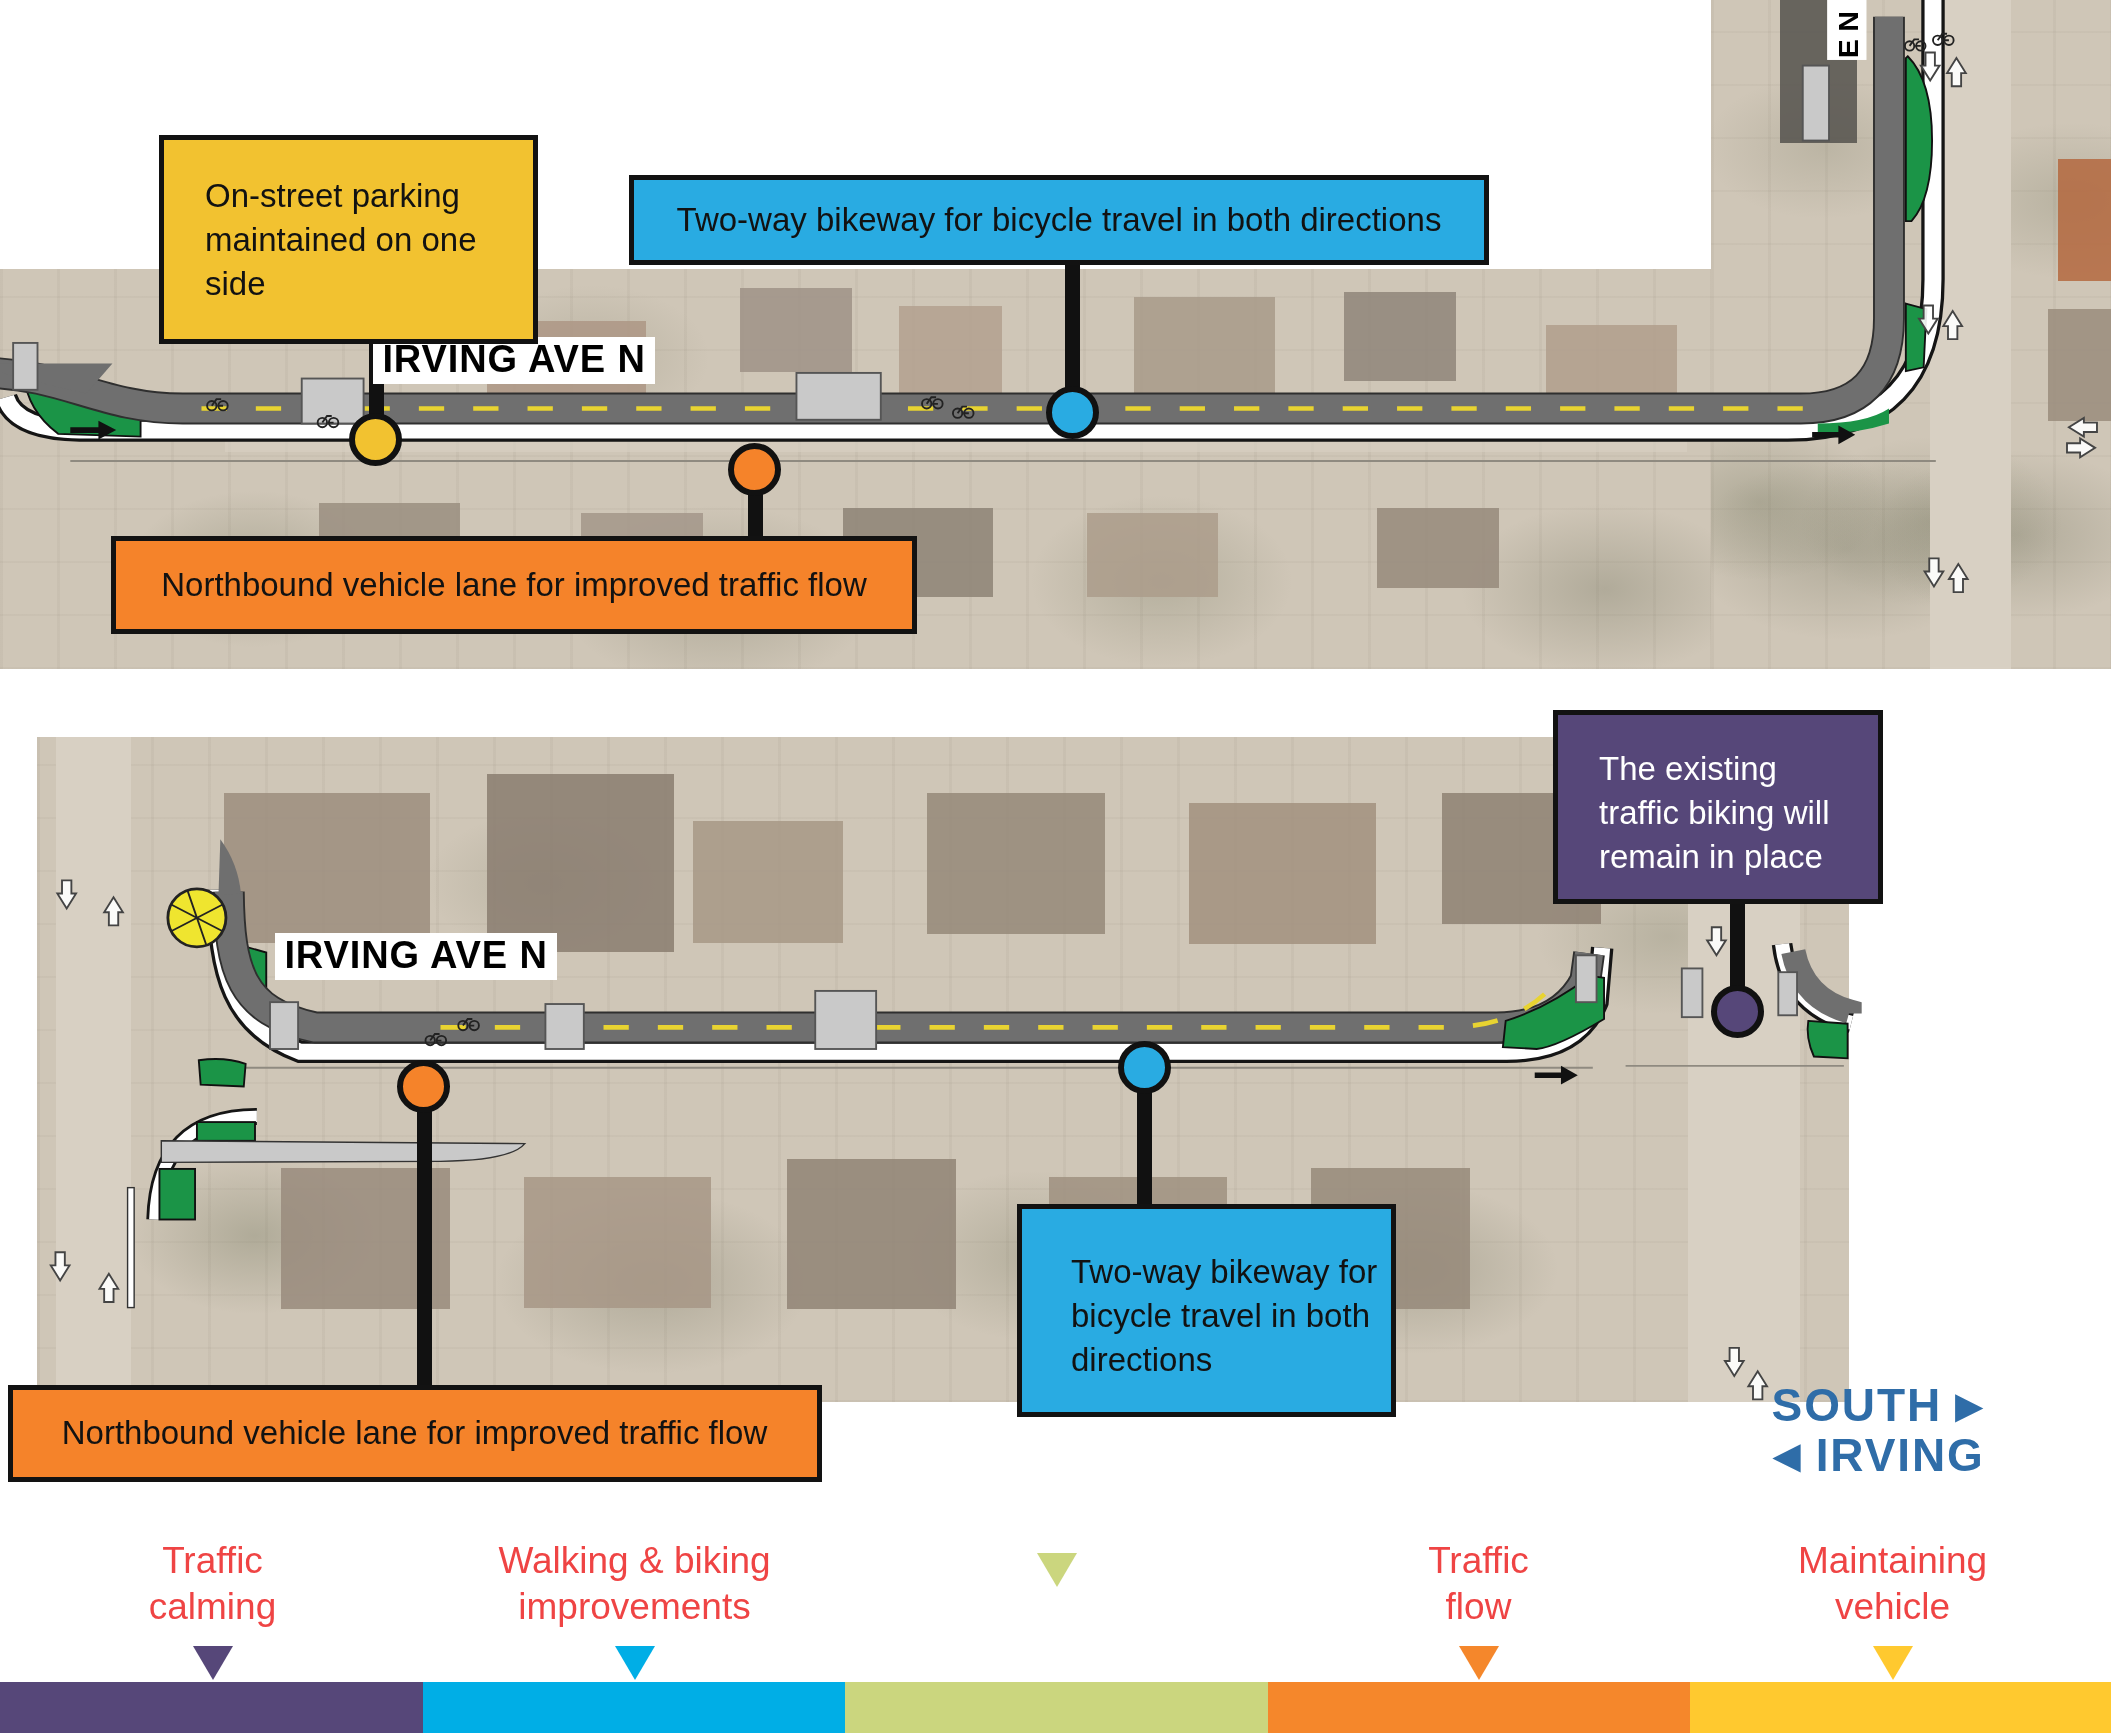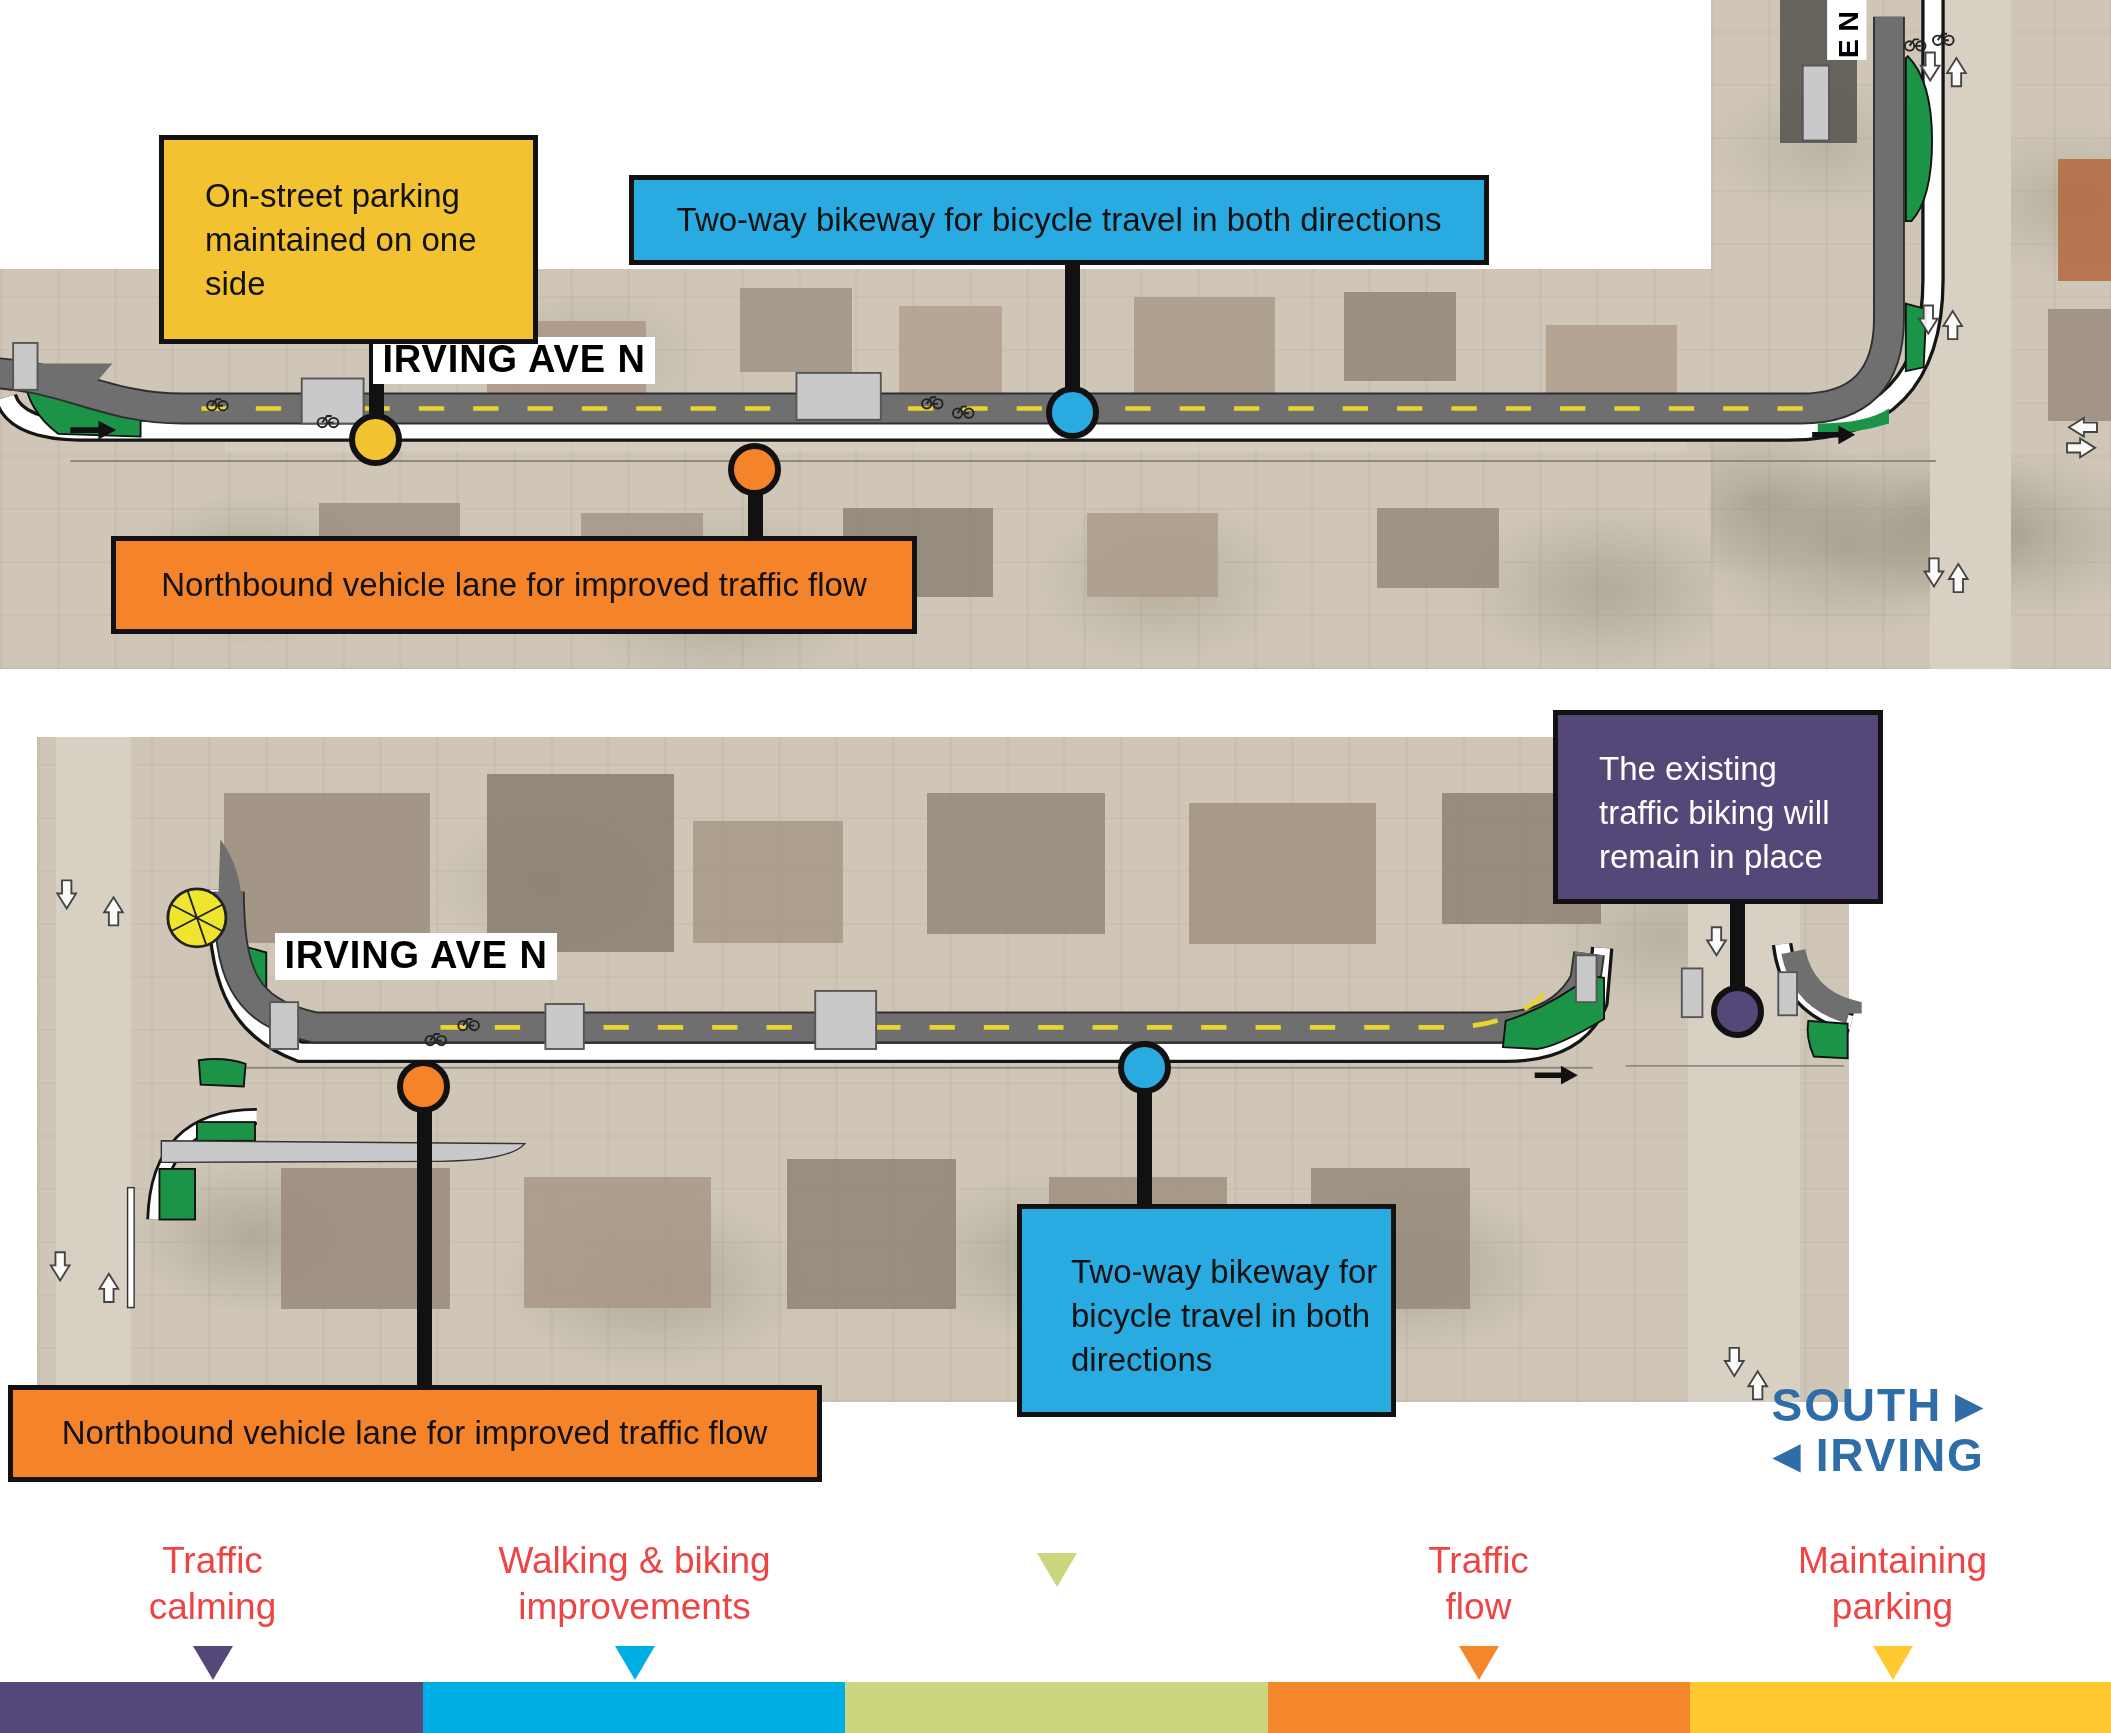--- a/index.html
+++ b/index.html
@@ -267,21 +267,21 @@
   <div class="legend-tri" style="border-top-color: rgb(0, 174, 230);"></div>
 </div>
 <div class="legend-item" style="left:869px;width:375px;">
   <div class="legend-tri" style="border-top-color: rgb(203, 214, 126);"></div>
 </div>
 <div class="legend-item" style="left:1291px;width:375px;">
   <div class="legend-label" style="max-width:169px">Traffic flow</div>
   <div class="legend-tri" style="border-top-color: rgb(245, 135, 43);"></div>
 </div>
 <div class="legend-item" style="left:1705px;width:375px;">
-  <div class="legend-label" style="max-width:244px">Maintaining parking</div>
+  <div class="legend-label" style="max-width:244px">Maintaining vehicle</div>
   <div class="legend-tri" style="border-top-color: rgb(255, 201, 47);"></div>
 </div>
 
 <div class="bar-seg" style="left: 0px; width: 423px; background: rgb(86, 71, 121);"></div>
 <div class="bar-seg" style="left: 423px; width: 423px; background: rgb(0, 174, 230);"></div>
 <div class="bar-seg" style="left: 845px; width: 423px; background: rgb(203, 214, 126);"></div>
 <div class="bar-seg" style="left: 1268px; width: 423px; background: rgb(245, 135, 43);"></div>
 <div class="bar-seg" style="left: 1690px; width: 422px; background: rgb(255, 201, 47);"></div>
 
 

